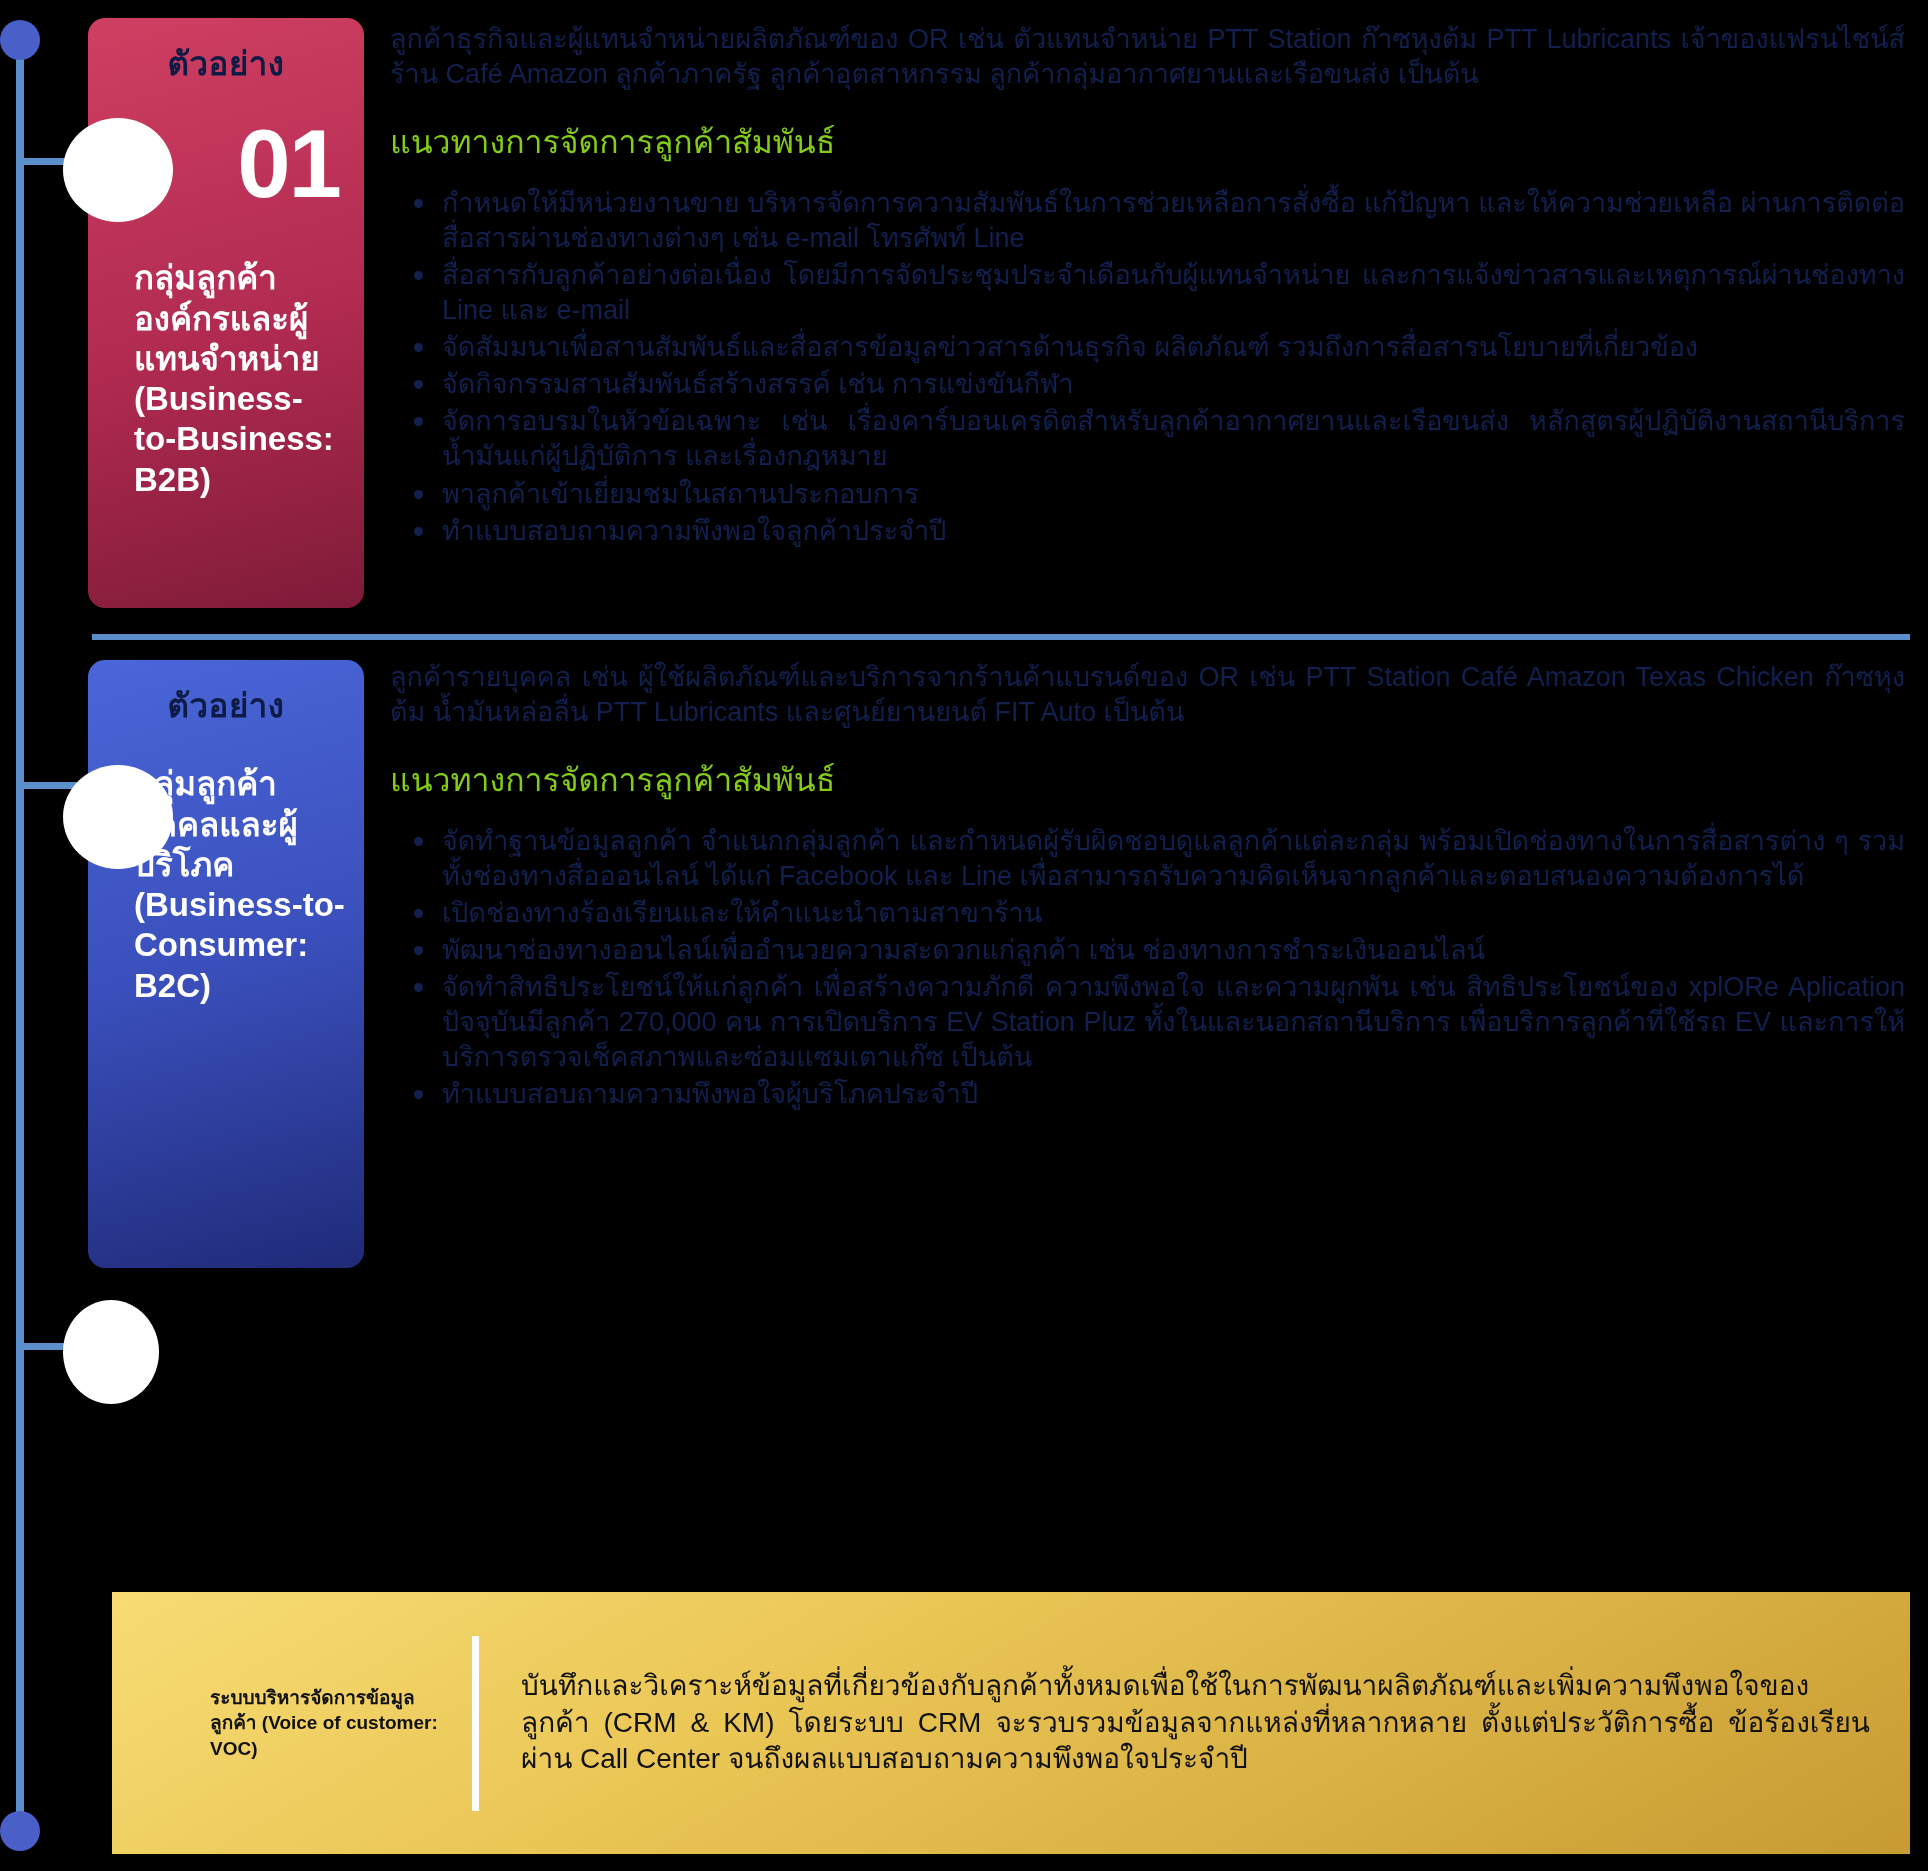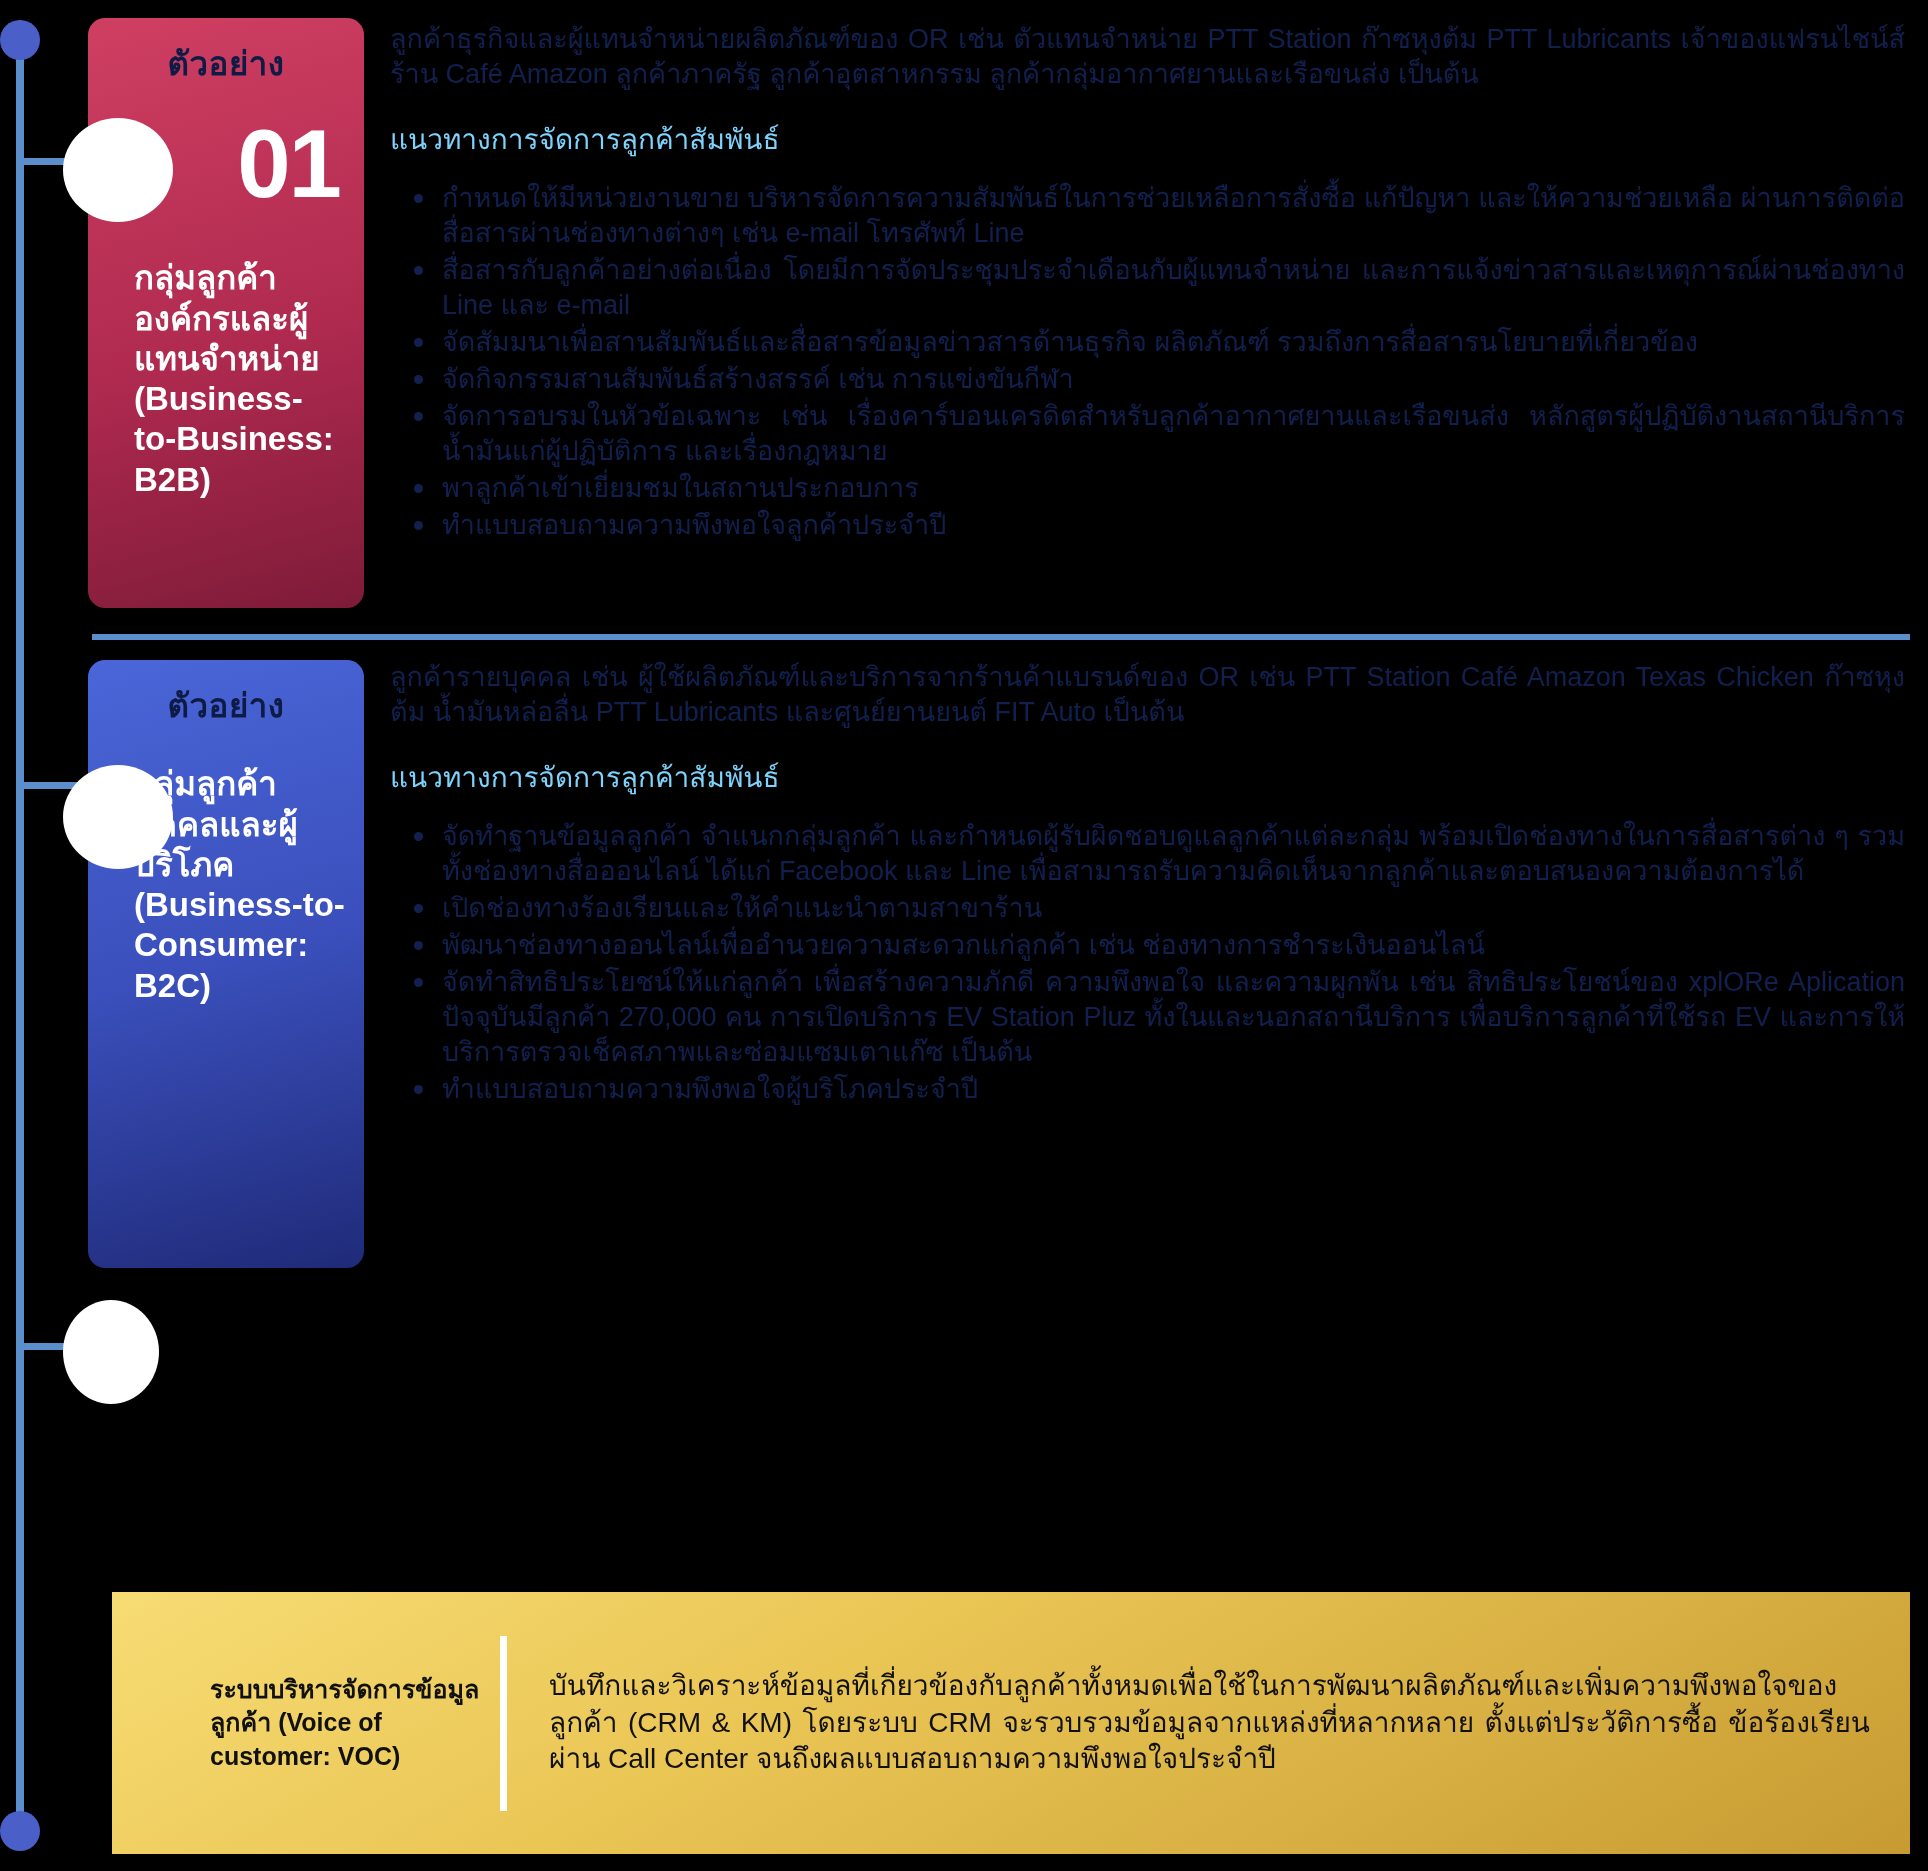--- a/index.html
+++ b/index.html
@@ -138,23 +138,23 @@
   .body-col.sec2 { top: 660px; }
 
   .intro-para {
     font-size: 27px;
     line-height: 1.30;
     color: #12204f;
     text-align: justify;
     margin-bottom: 30px;
   }
   .sub-head {
-    font-size: 28px;
+    font-size: 32px;
     line-height: 1.30;
-    color: #7dd3fc;
+    color: #84cc16;
     margin-bottom: 22px;
   }
   ul.bullets {
     list-style: none;
     margin: 0;
     padding: 0;
   }
   ul.bullets > li {
     position: relative;
     font-size: 27px;
@@ -181,24 +181,24 @@
     left: 112px;
     top: 1592px;
     width: 1798px;
     height: 262px;
     background: linear-gradient(150deg, #f7dc74 0%, #eac655 38%, #c79b32 100%);
     z-index: 3;
     display: flex;
     align-items: center;
   }
   .voc-label {
-    width: 388px;
+    width: 360px;
     padding-left: 98px;
     padding-right: 18px;
-    font-size: 25px;
+    font-size: 19px;
     font-weight: bold;
     color: #111111;
     line-height: 1.34;
   }
   .voc-divider {
     width: 7px;
     height: 175px;
     background: #ffffff;
     flex: 0 0 auto;
   }

